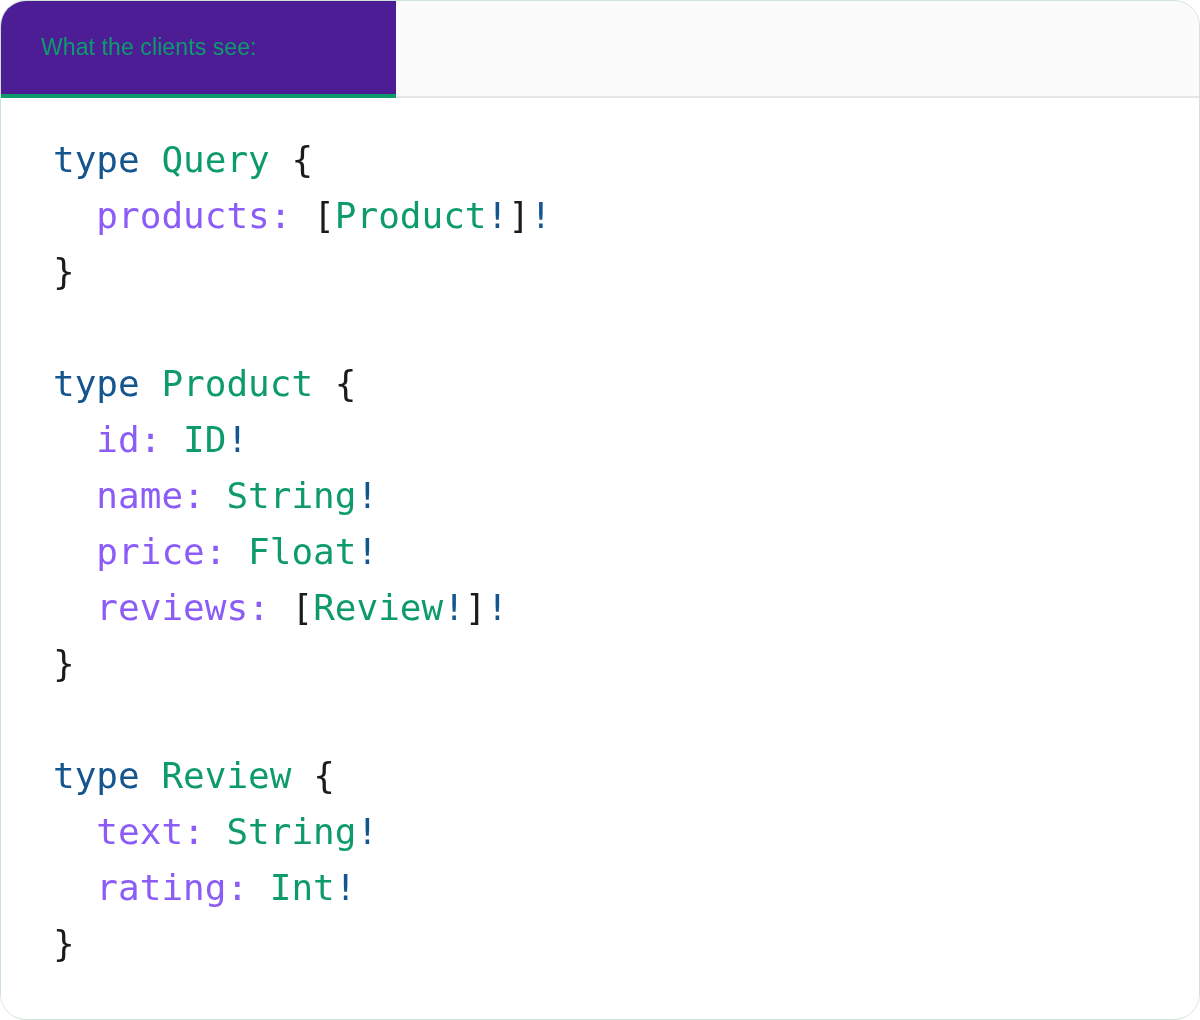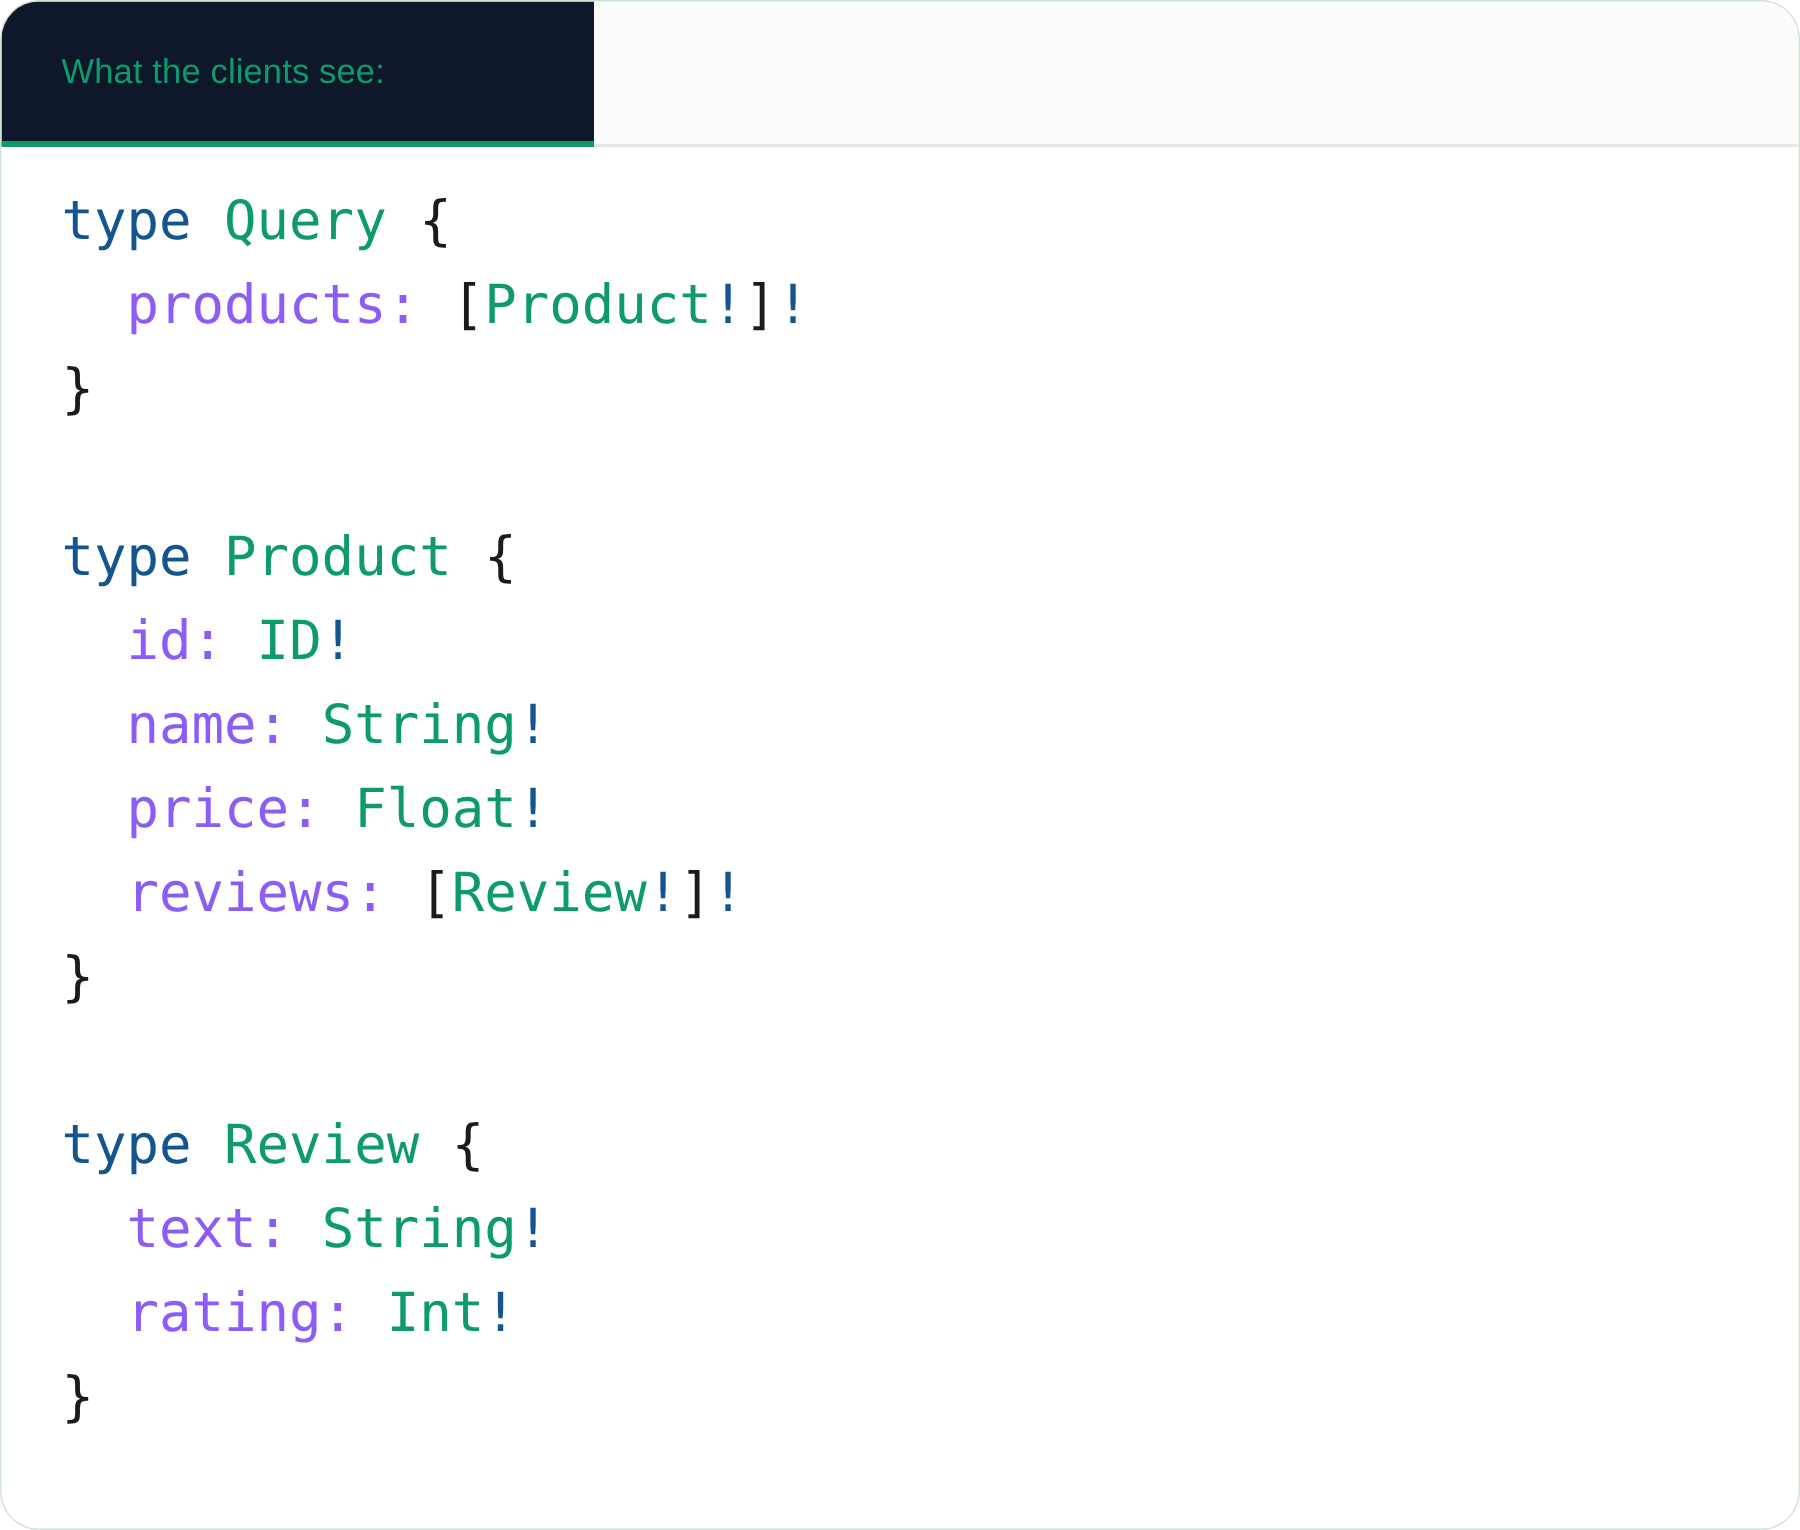--- a/index.html
+++ b/index.html
@@ -36,21 +36,21 @@
     border-bottom: 2px solid #e6e6e6;
     box-sizing: border-box;
   }
   .tab {
     position: absolute;
     left: 0;
     top: 0;
     width: 395px;
     height: 97px;
     box-sizing: border-box;
-    background: #0f172a;
+    background: #4c1d95;
     display: flex;
     align-items: center;
     padding-left: 40px;
     border-bottom: 4px solid #0d9b6c;
   }
   .tab-label {
     font-family: "Liberation Sans", sans-serif;
     font-size: 23px;
     font-weight: 400;
     color: #0d9b6c;
@@ -60,21 +60,21 @@
 
   
   .code-area {
     position: relative;
     padding: 22px 0 0 0;
     background: #ffffff;
     height: 919px;
     box-sizing: border-box;
   }
   .code-block {
-    margin: 0;
+    margin: 12px;
     padding: 0 0 0 40px;
     font-family: "DejaVu Sans Mono", "Liberation Mono", monospace;
     font-size: 36px;
     line-height: 56px;
     white-space: pre;
     color: #1b1b1b;
     font-weight: 400;
     letter-spacing: 0;
   }
   .code-line {

